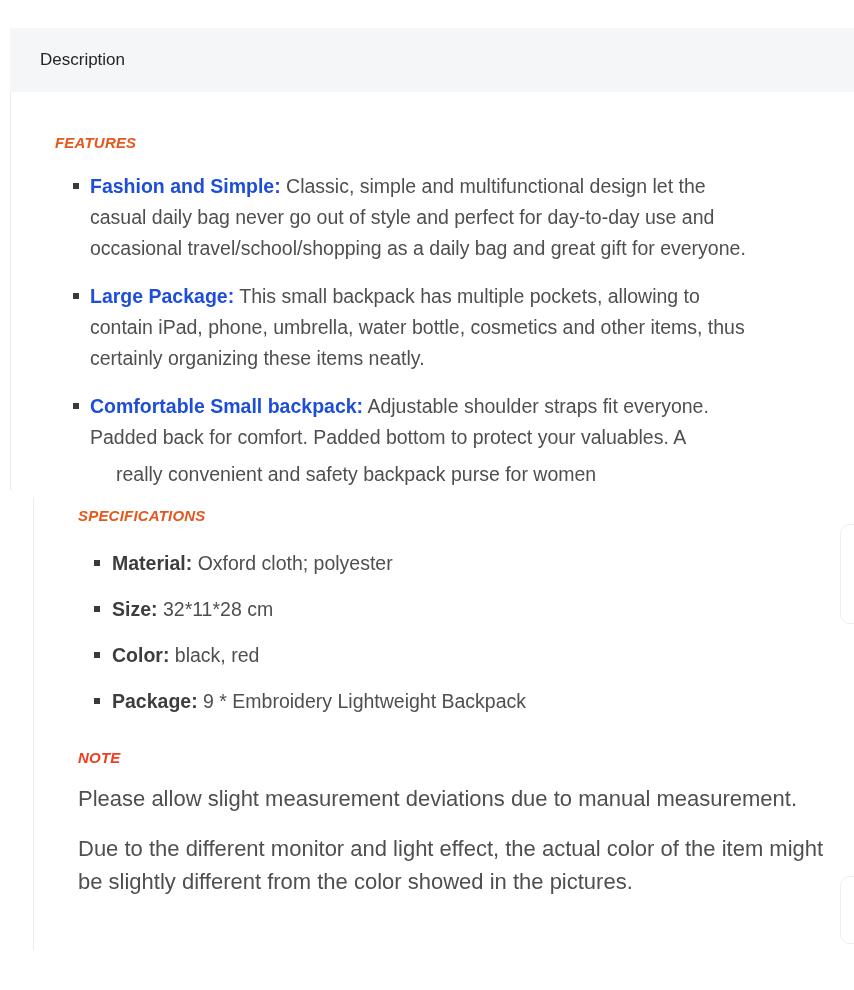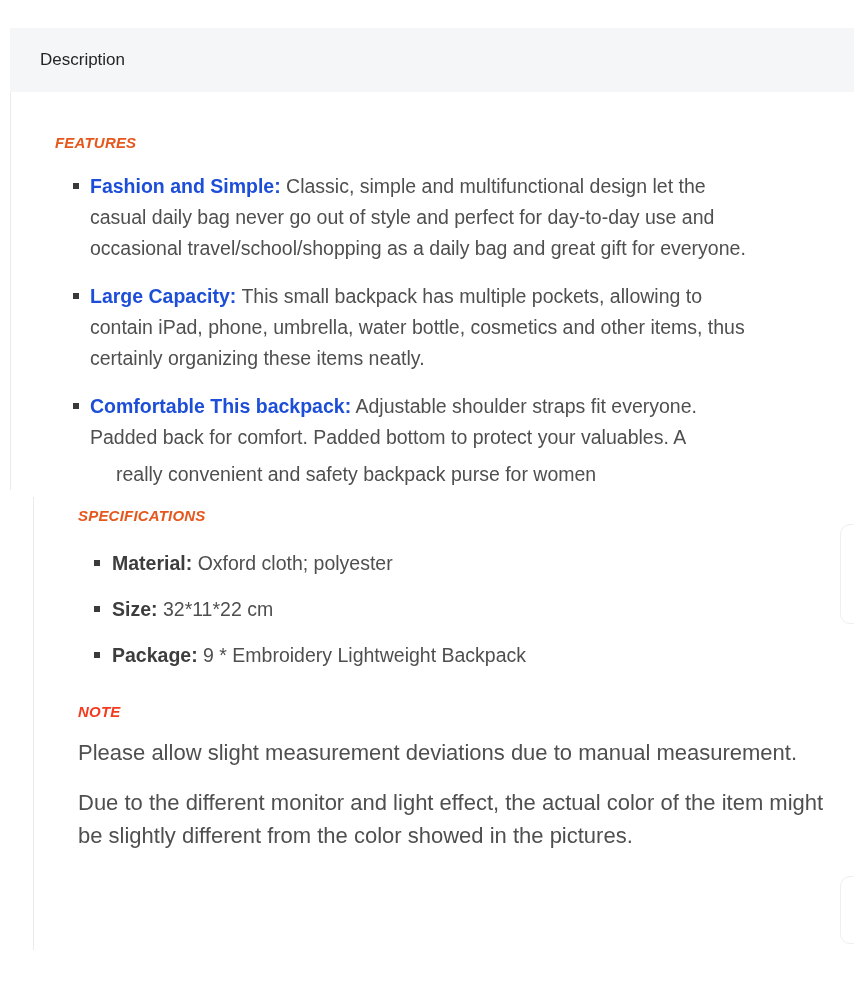--- a/index.html
+++ b/index.html
@@ -112,40 +112,44 @@
 </div>
 
 <h2 class="sec-heading h-features">FEATURES</h2>
 
 <ul class="features-list">
   <li>
     <span class="lead-orange">Fashion and Simple:</span>
     <span>Classic, simple and multifunctional design let the casual daily bag never go out of style and perfect for day-to-day use and occasional travel/school/shopping as a daily bag and great gift for everyone.</span>
   </li>
   <li>
-    <span class="lead-orange">Large Capacity:</span>
+    <span class="lead-orange">Large Package:</span>
     <span>This small backpack has multiple pockets, allowing to contain iPad, phone, umbrella, water bottle, cosmetics and other items, thus certainly organizing these items neatly.</span>
   </li>
   <li>
-    <span class="lead-orange">Comfortable This backpack:</span>
+    <span class="lead-orange">Comfortable Small backpack:</span>
     <span>Adjustable shoulder straps fit everyone. Padded back for comfort. Padded bottom to protect your valuables. A</span>
     <span class="cont-line">really convenient and safety backpack purse for women</span>
   </li>
 </ul>
 
 <h2 class="sec-heading h-specs">SPECIFICATIONS</h2>
 
 <ul class="specs-list">
   <li>
     <span class="lead-dark">Material:</span>
     <span>Oxford cloth; polyester</span>
   </li>
   <li>
     <span class="lead-dark">Size:</span>
-    <span>32*11*22 cm</span>
+    <span>32*11*28 cm</span>
+  </li>
+  <li>
+    <span class="lead-dark">Color:</span>
+    <span>black, red</span>
   </li>
   <li>
     <span class="lead-dark">Package:</span>
     <span>9 * Embroidery Lightweight Backpack</span>
   </li>
 </ul>
 
 <h2 class="sec-heading h-note">NOTE</h2>
 
 <p class="note-para">Please allow slight measurement deviations due to manual measurement.</p>

